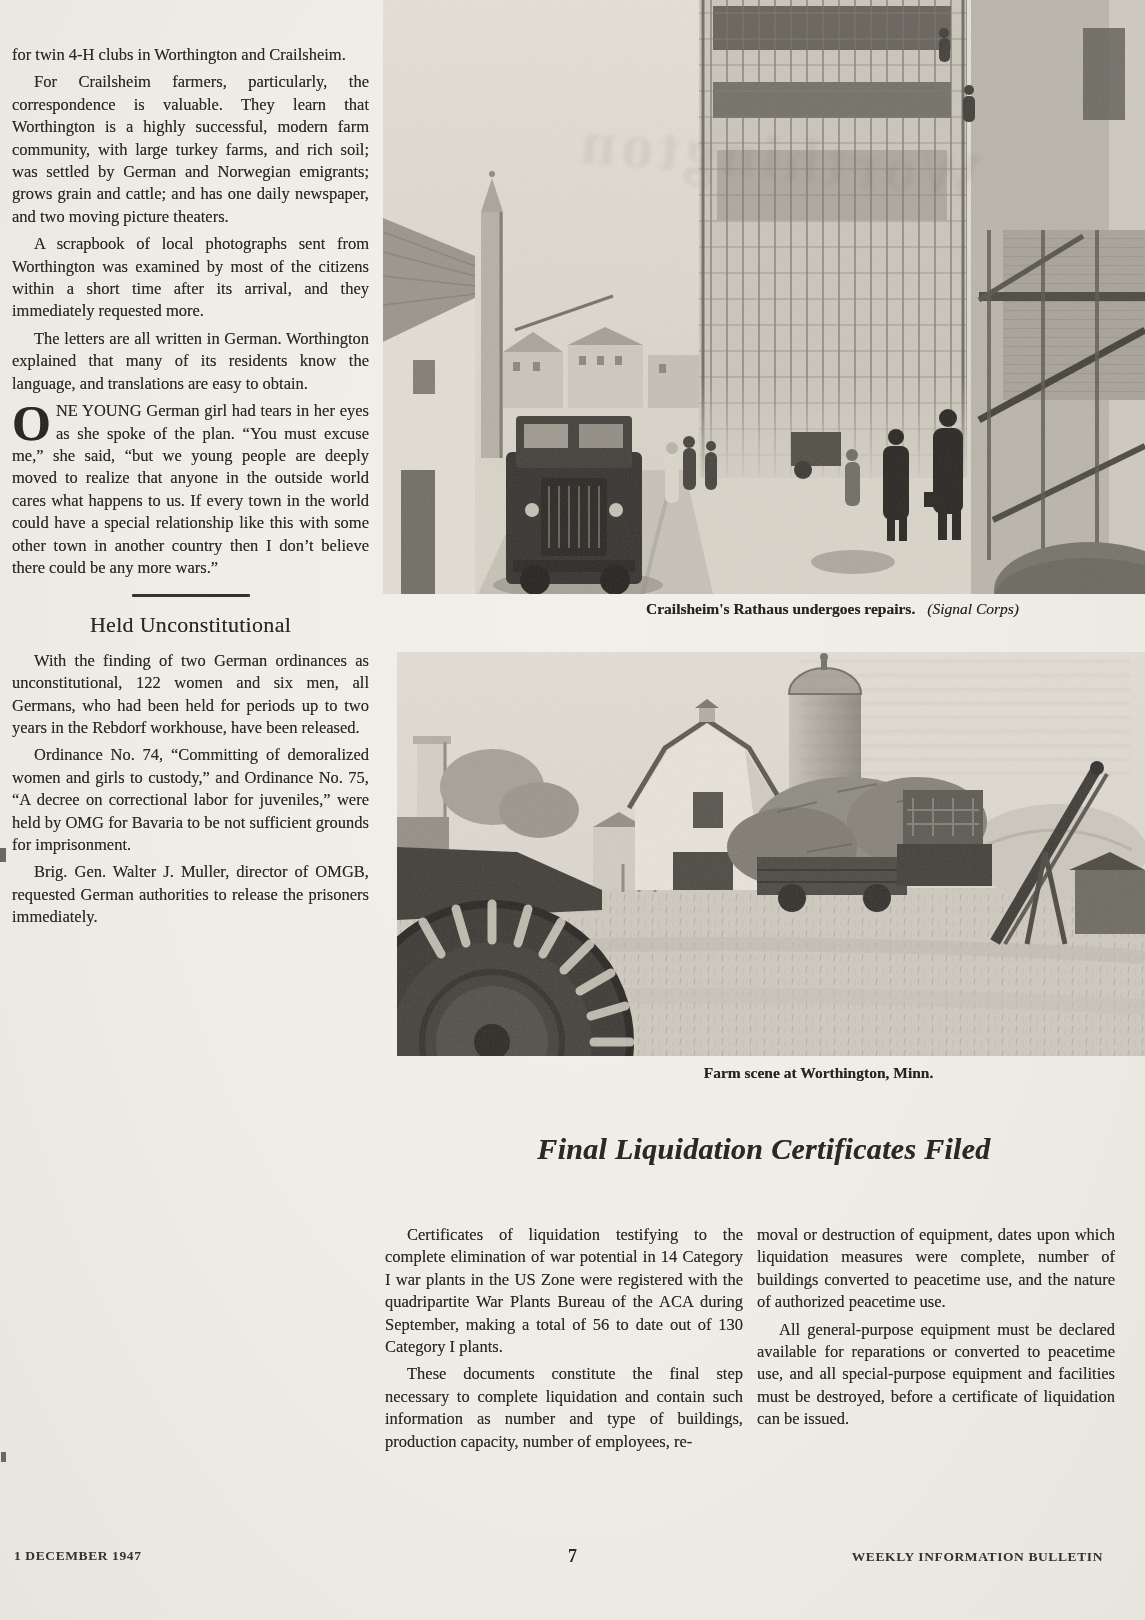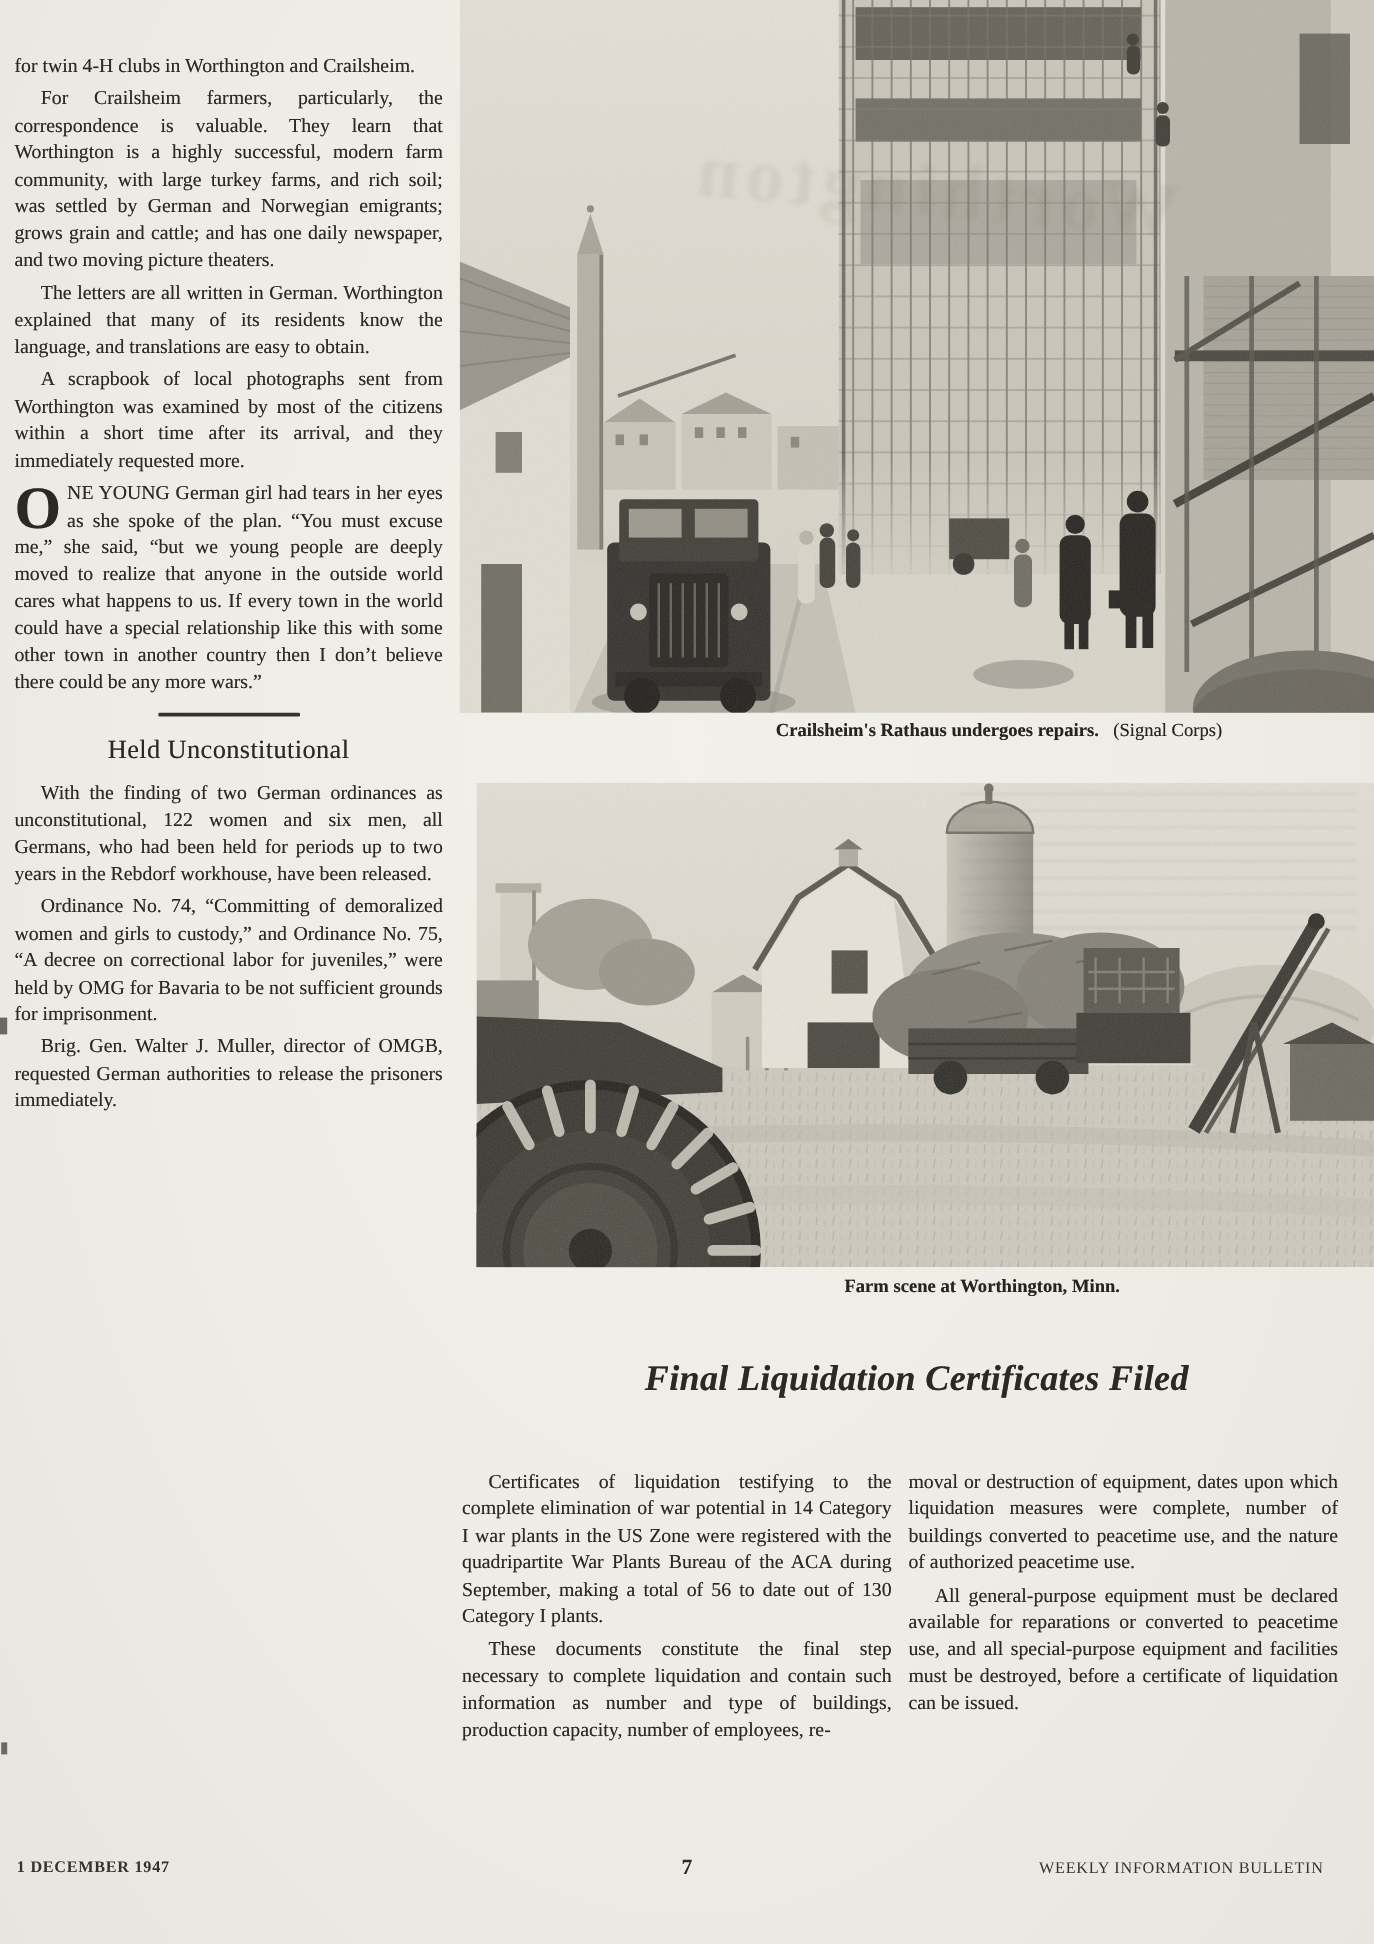--- a/index.html
+++ b/index.html
@@ -25,50 +25,50 @@
     color:rgba(108,103,93,0.11);transform:scaleX(-1) rotate(-5deg);filter:blur(2px);
     letter-spacing:5px;white-space:nowrap;}
   .smudge{position:absolute;opacity:0.05;filter:blur(1px);
     background:repeating-linear-gradient(0deg,#55524b 0 3px,transparent 3px 14px);}
   #smudge-farm{left:800px;top:660px;width:330px;height:115px;}
   
   .caption{position:absolute;font-size:15.5px;text-align:center;color:#26241f;
     text-shadow:0 0 0.4px rgba(38,36,31,0.5);}
   #caption-rathaus{left:430px;top:600px;width:715px;text-indent:90px;}
   #caption-rathaus .cap-bold{font-weight:bold;}
-  .cap-credit{margin-left:12px;}
+  .cap-credit{font-style:italic;margin-left:12px;}
   #caption-farm{left:426px;top:1064px;width:715px;text-indent:70px;font-weight:bold;}
   .liq-title{position:absolute;left:383px;top:1112px;width:762px;text-align:center;
     font-size:30px;font-weight:bold;letter-spacing:0.3px;
     text-shadow:0 0 0.5px rgba(43,41,37,0.6);font-style:italic;}
   .liq-col{position:absolute;top:1180px;width:358px;margin-top:44px;}
   #liq-col-1{left:385px;}
   #liq-col-2{left:757px;}
   
   .footer-date{position:absolute;left:14px;top:1548px;font-size:13.5px;font-weight:bold;
     letter-spacing:0.6px;color:#34322d;}
   .footer-page{position:absolute;left:0;top:1546px;width:1145px;text-align:center;
     font-size:18px;font-weight:bold;}
-  .footer-pub{position:absolute;right:42px;top:1549px;font-size:13.5px;font-weight:normal;
+  .footer-pub{position:absolute;right:42px;top:1549px;font-size:13.5px;font-weight:bold;
     letter-spacing:0.6px;color:#34322d;}
   
   .artifact{position:absolute;background:#4a4841;opacity:0.8;}
   #artifact-1{left:0;top:848px;width:6px;height:14px;}
   #artifact-2{left:1px;top:1452px;width:5px;height:10px;}
 </style>
 </head>
 <body>
 
 <div class="page">
 
   <div class="col-left textcol">
     <p class="pg first">for twin 4-H clubs in Worthington and Crailsheim.</p>
     <p class="pg">For Crailsheim farmers, particularly, the correspondence is valuable. They learn that Worthington is a highly successful, modern farm community, with large turkey farms, and rich soil; was settled by German and Norwegian emigrants; grows grain and cattle; and has one daily newspaper, and two moving picture theaters.</p>
+    <p class="pg">A scrapbook of local photographs sent from Worthington was examined by most of the citizens within a short time after its arrival, and they immediately requested more.</p>
     <p class="pg">The letters are all written in German. Worthington explained that many of its residents know the language, and translations are easy to obtain.</p>
-    <p class="pg">A scrapbook of local photographs sent from Worthington was examined by most of the citizens within a short time after its arrival, and they immediately requested more.</p>
     <p class="pg first"><span class="dropcap">O</span><span>NE YOUNG German girl had tears in her eyes as she spoke of the plan. “You must excuse me,” she said, “but we young people are deeply moved to realize that anyone in the outside world cares what happens to us. If every town in the world could have a special relationship like this with some other town in another country then I don’t believe there could be any more wars.”</span></p>
     <div class="rule-divider"></div>
     <h2 class="held-title">Held Unconstitutional</h2>
     <p class="pg">With the finding of two German ordinances as unconstitutional, 122 women and six men, all Germans, who had been held for periods up to two years in the Rebdorf workhouse, have been released.</p>
     <p class="pg">Ordinance No. 74, “Committing of demoralized women and girls to custody,” and Ordinance No. 75, “A decree on correctional labor for juveniles,” were held by OMG for Bavaria to be not sufficient grounds for imprisonment.</p>
     <p class="pg">Brig. Gen. Walter J. Muller, director of OMGB, requested German authorities to release the prisoners immediately.</p>
   </div>
 
   <div class="photo-frame" id="photo-rathaus">
     <svg viewBox="0 0 762 594" width="762" height="594" preserveAspectRatio="none">

